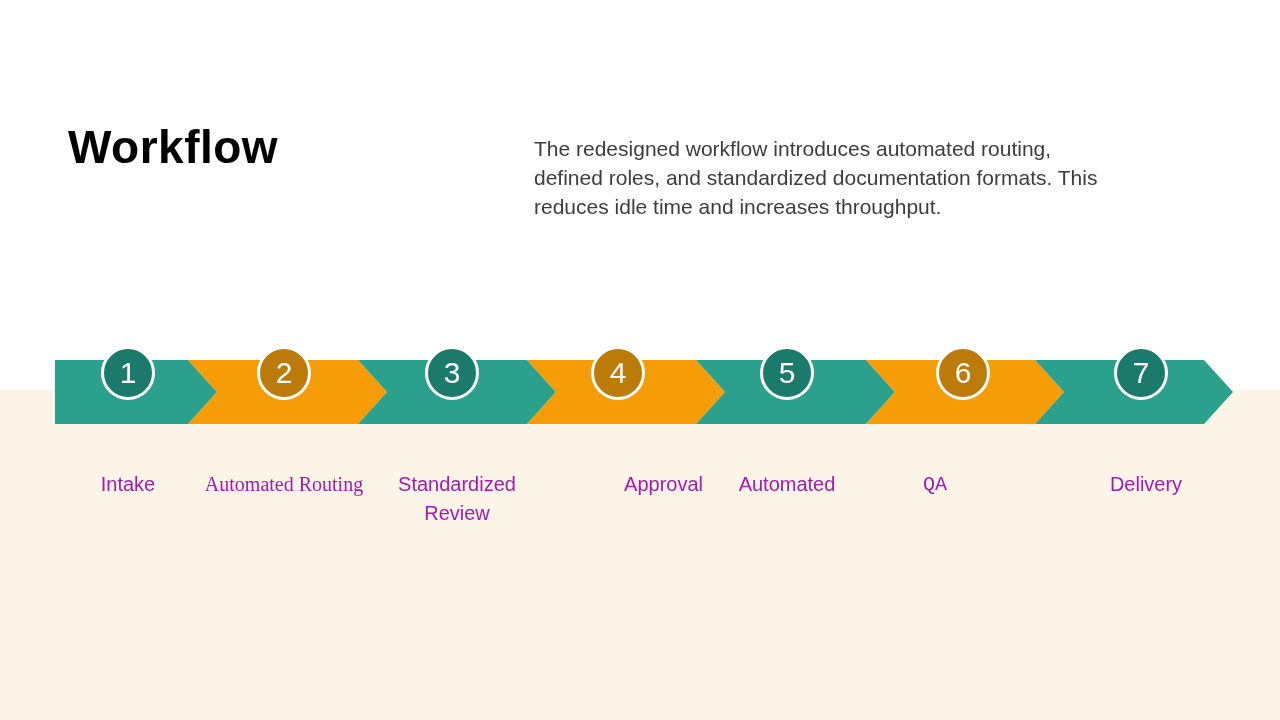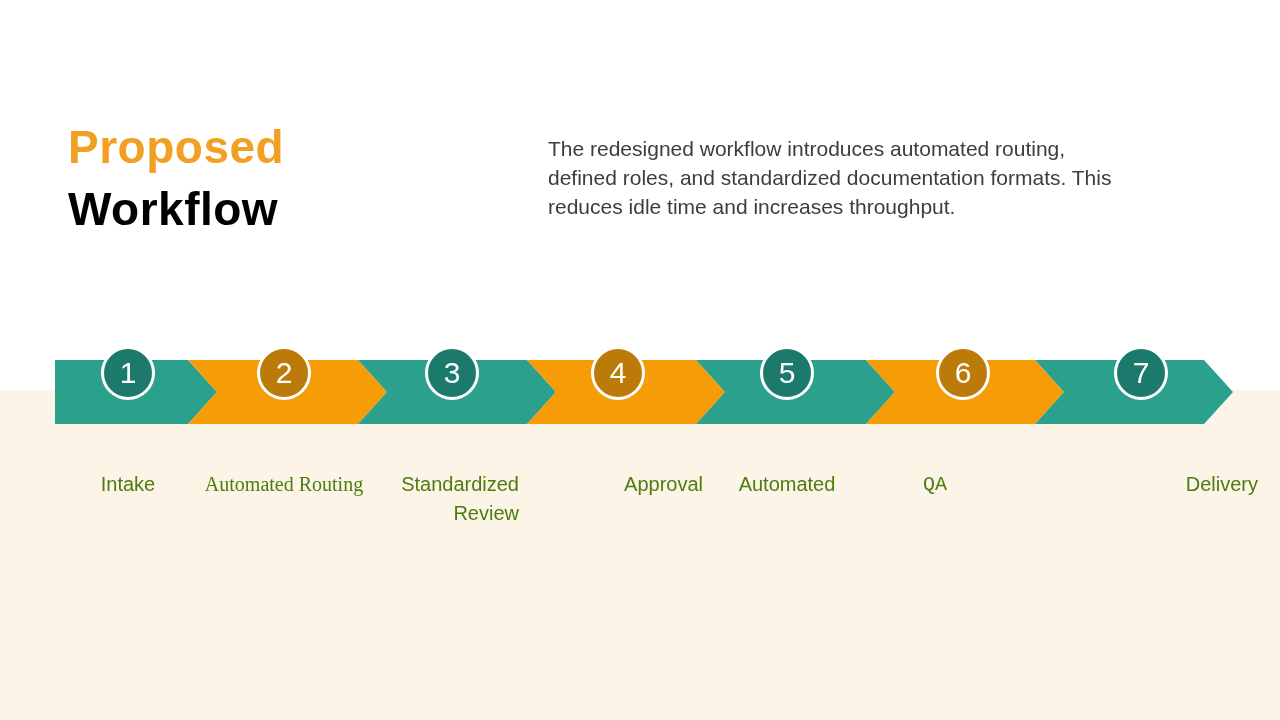--- a/index.html
+++ b/index.html
@@ -29,21 +29,21 @@
     font-weight: 700;
     line-height: 62px;
     letter-spacing: 0.5px;
   }
   .title-line-1 { color: #F2A024; display: block; }
   .title-line-2 { color: #000000; display: block; }
 
   
   .description {
     position: absolute;
-    left: 548px; top: 134px;
+    left: 534px; top: 134px;
     width: 580px;
     font-size: 21px;
     line-height: 29px;
     color: #3D3D3D;
   }
 
   
   .chevron {
     position: absolute;
     top: 360px;
@@ -90,37 +90,36 @@
   .p7 { left: 1114px; }
 
   
   .step-label {
     position: absolute;
     top: 470px;
     width: 170px;
     text-align: center;
     font-size: 20px;
     line-height: 29px;
-    color: #4d7c0f;
+    color: #a21caf;
   }
   .l1 { left:   43px; }
   .l2 { left:  199px; font-family: Liberation Serif, serif; }
-  .l3 { left:  349px; text-align: right; }
+  .l3 { left:  372px; }
   .l4 { left:  533px; text-align: right; }
   .l5 { left:  702px; }
   .l6 { left:  850px; font-family: Liberation Mono, monospace; }
-  .l7 { left: 1088px; text-align: right; }
+  .l7 { left: 1061px; }
 </style>
 </head>
 <body>
 
 <div class="bg-bottom"></div>
 
 <h1 class="title-block">
-  <span class="title-line-1">Proposed</span>
   <span class="title-line-2">Workflow</span>
 </h1>
 
 <p class="description">The redesigned workflow introduces automated routing, defined roles, and standardized documentation formats. This reduces idle time and increases throughput.</p>
 
 <div class="chevron teal first c1"></div>
 <div class="chevron orange mid c2"></div>
 <div class="chevron teal mid c3"></div>
 <div class="chevron orange mid c4"></div>
 <div class="chevron teal mid c5"></div>

